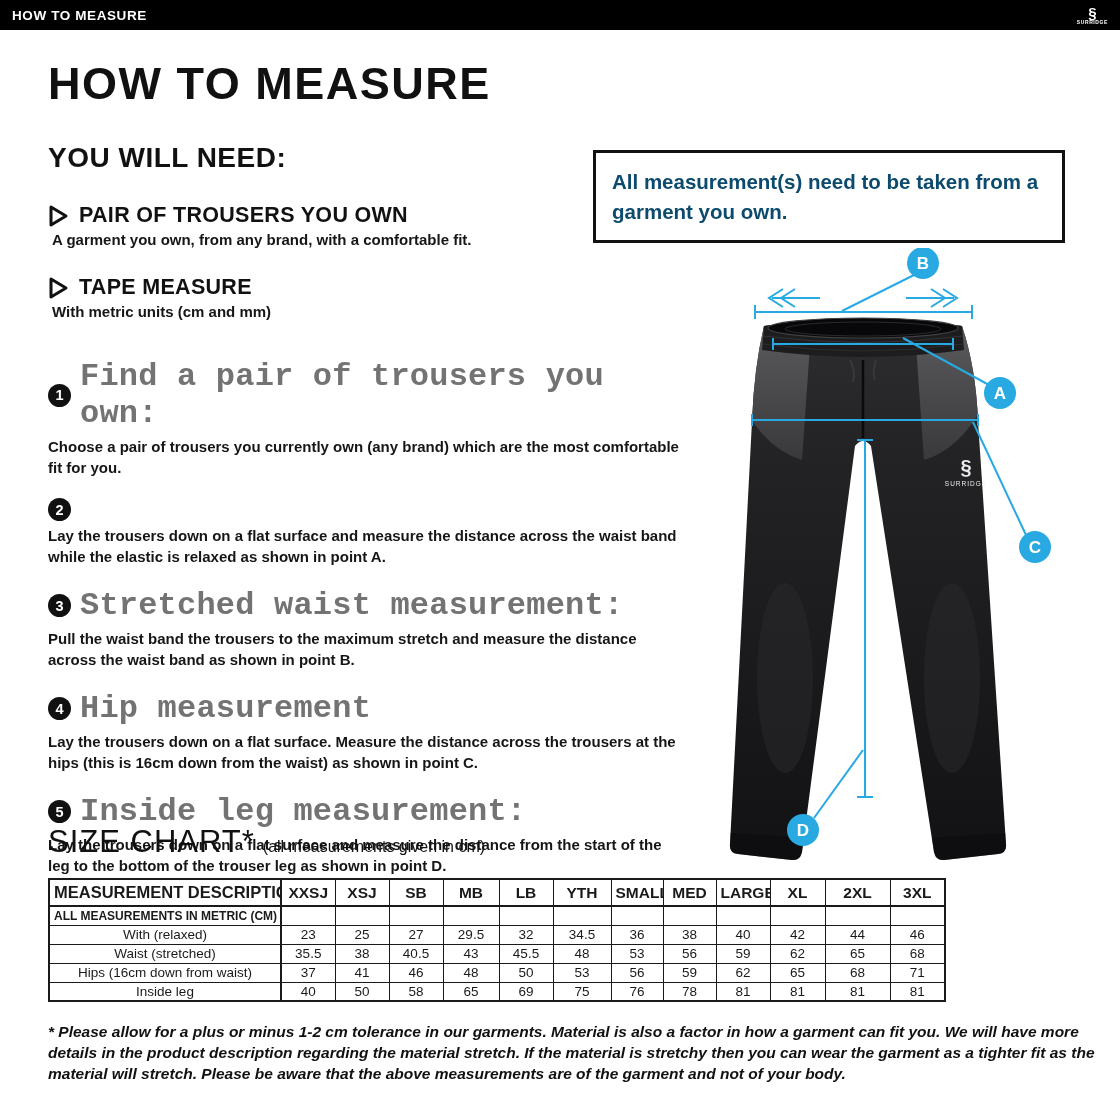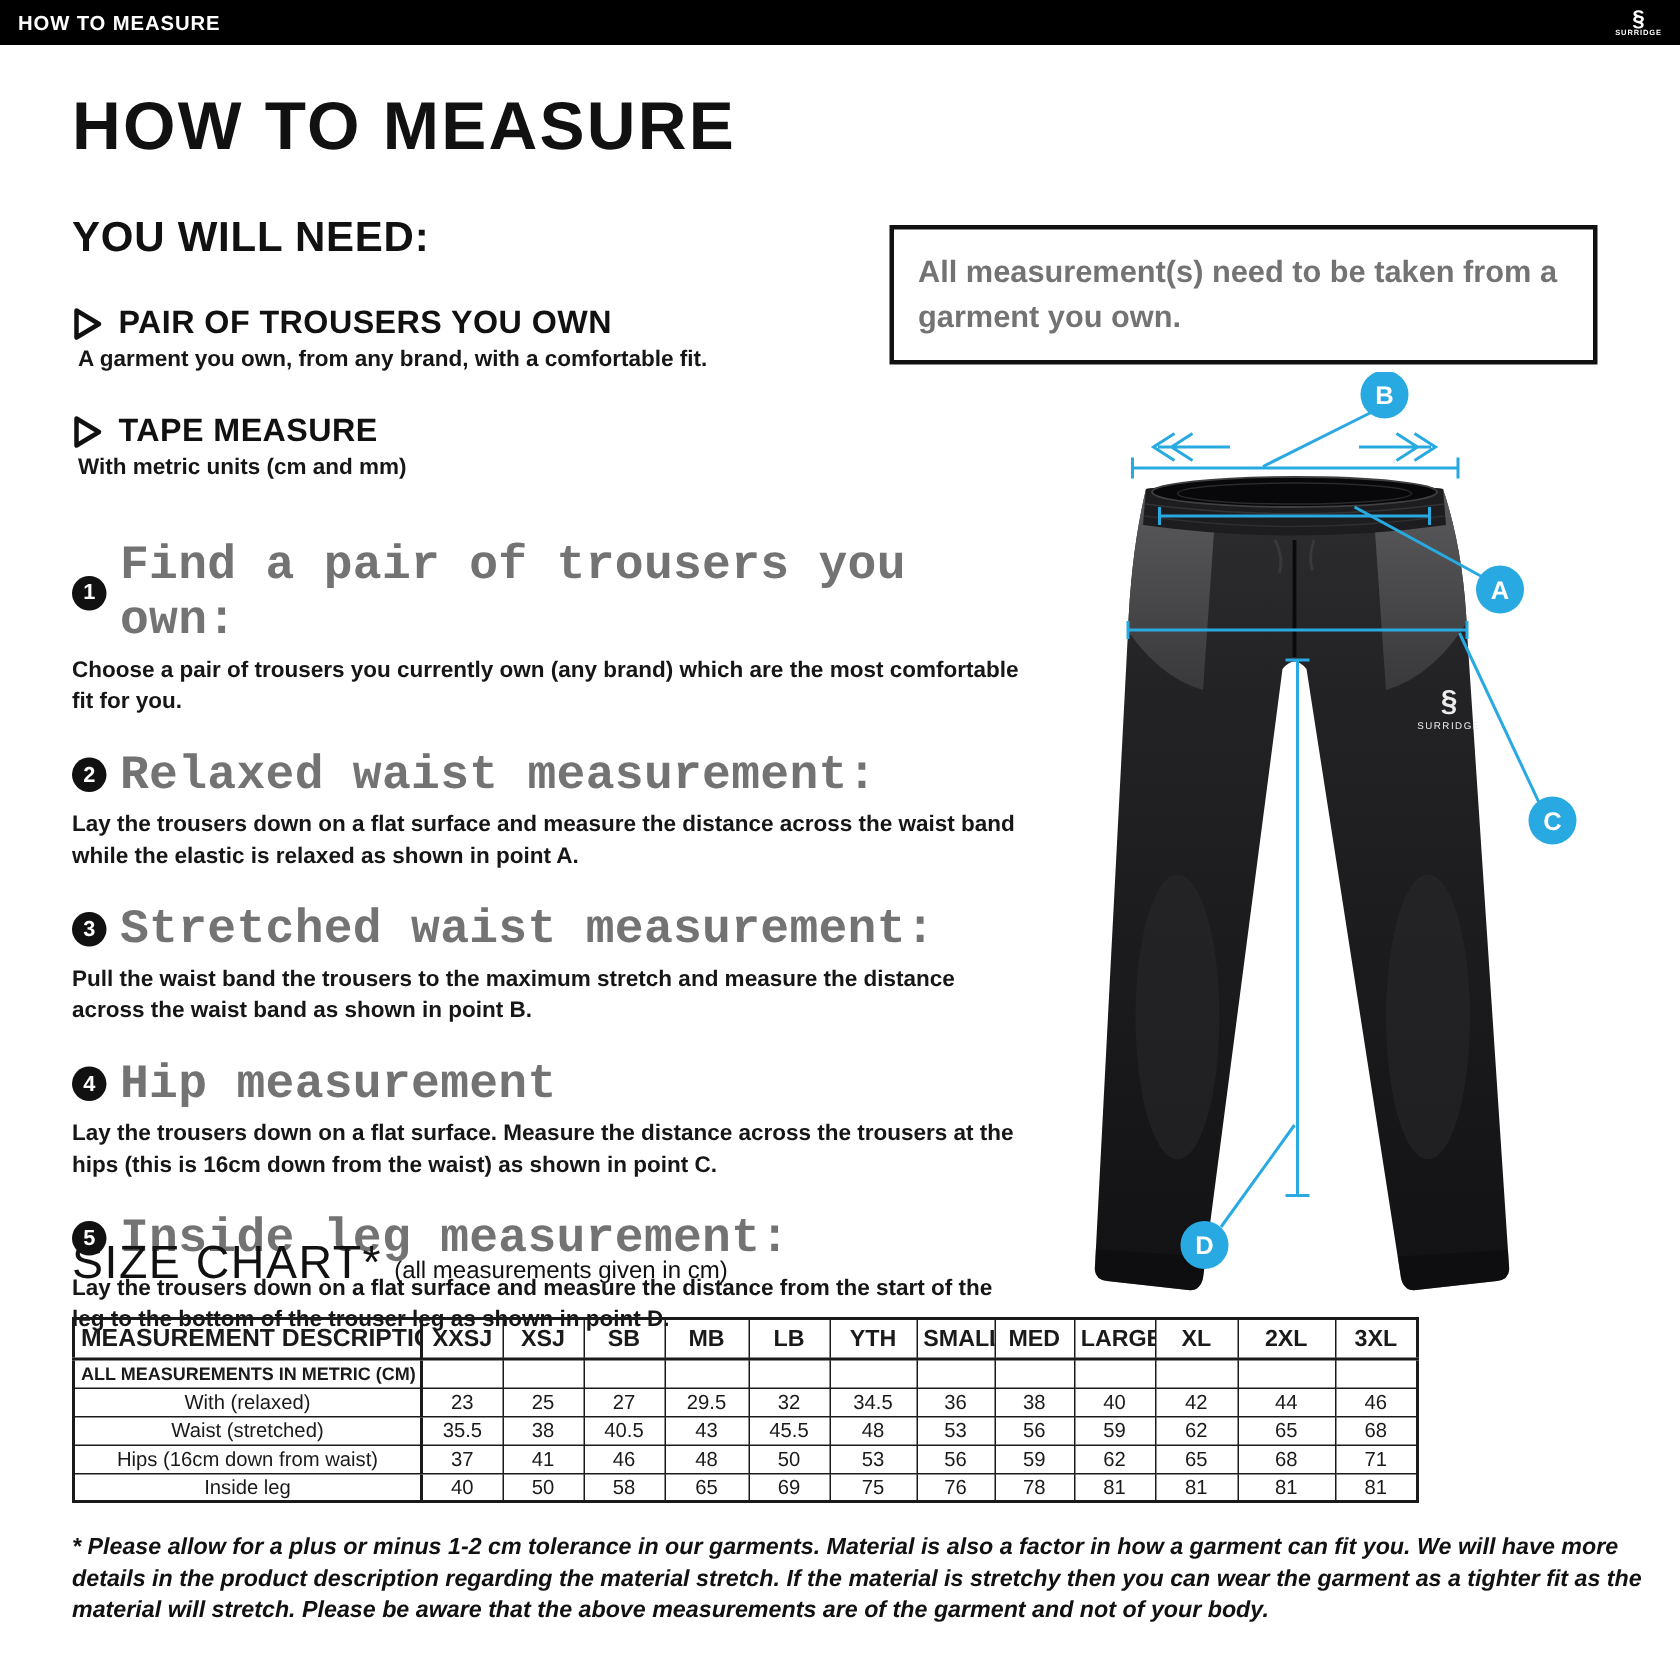--- a/index.html
+++ b/index.html
@@ -30,21 +30,21 @@
   .steps { left:48px; top:358px; width:632px; }
   .step { margin-bottom:20px; }
   .step-head { display:flex; align-items:center; gap:9px; }
   .step-badge { width:23px; height:23px; min-width:23px; border-radius:50%; background:#111; color:#fff;
                 font-weight:bold; font-size:14.5px; display:inline-flex; align-items:center; justify-content:center; }
   .step-heading { font-size:32px; font-weight:bold; letter-spacing:.2px; color:#737373;font-family:Liberation Mono, monospace; }
   .step-body { font-size:15px; font-weight:bold; line-height:1.37; margin-top:5px; color:#161616; }
 
   
   .notice { left:593px; top:150px; width:472px; min-height:86px; border:3px solid #111;
-            padding:14px 16px; font-size:20.5px; font-weight:bold; line-height:1.45; color:#737373; }
+            padding:14px 16px; font-size:20.5px; font-weight:bold; line-height:1.45; color:#0c4a6e; }
 
   
   .diagram { left:690px; top:248px; width:400px; height:630px; }
 
   
   .sizechart-head { left:48px; top:824px; display:flex; align-items:baseline; gap:8px; }
   .sizechart-title { font-size:31px; font-weight:normal; letter-spacing:1px; color:#111; }
   .sizechart-sub { font-size:16px; font-weight:normal; color:#111; }
 
   .size-table { position:absolute; left:48px; top:878px; border-collapse:collapse; table-layout:fixed;
@@ -102,21 +102,20 @@
     <div class="step-head">
       <span class="step-badge">1</span>
       <span class="step-heading">Find a pair of trousers you own:</span>
     </div>
     <div class="step-body">Choose a pair of trousers you currently own (any brand) which are the most comfortable fit for you.</div>
   </div>
 
   <div class="step">
     <div class="step-head">
       <span class="step-badge">2</span>
-      <span class="step-heading">Relaxed waist measurement:</span>
     </div>
     <div class="step-body">Lay the trousers down on a flat surface and measure the distance across the waist band while the elastic is relaxed as shown in point A.</div>
   </div>
 
   <div class="step">
     <div class="step-head">
       <span class="step-badge">3</span>
       <span class="step-heading">Stretched waist measurement:</span>
     </div>
     <div class="step-body">Pull the waist band the trousers to the maximum stretch and measure the distance across the waist band as shown in point B.</div>

